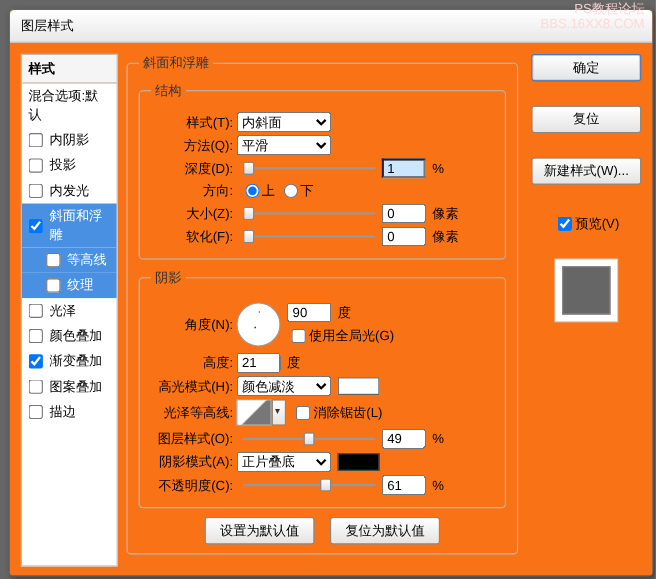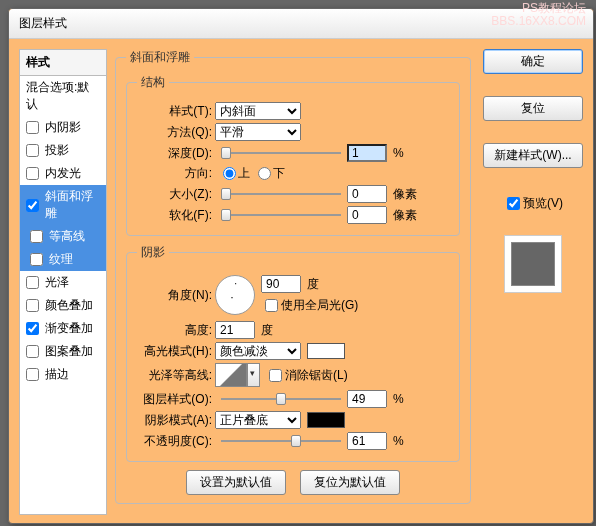--- a/index.html
+++ b/index.html
@@ -6,21 +6,21 @@
 body {
   margin: 0;
   font-family: "Microsoft YaHei", "SimSun", Arial, sans-serif;
   font-size: 12px;
   background: #666;
   padding: 8px;
 }
 .window {
   width: 586px;
   height: 516px;
-  background: #fdba74;
+  background: #f97316;
   border: 1px solid #666;
   border-radius: 4px;
   box-shadow: 2px 2px 6px rgba(0,0,0,0.4);
 }
 .titlebar {
   background: linear-gradient(#fff, #e8e8e8);
   border-bottom: 1px solid #ccc;
   padding: 6px 10px;
   border-radius: 4px 4px 0 0;
 }
@@ -50,21 +50,21 @@
   padding: 3px 6px;
   display: flex;
   align-items: center;
   gap: 4px;
 }
 .sidebar-item.selected {
   background: #4a90e2;
   color: #fff;
 }
 .sidebar-item.sub {
-  padding-left: 10px;
+  padding-left: 22px;
 }
 .sidebar-item input[type=checkbox] {
   margin: 0 2px 0 0;
 }
 .main {
   flex: 1;
 }
 fieldset {
   border: 1px solid #bbb;
   border-radius: 4px;

